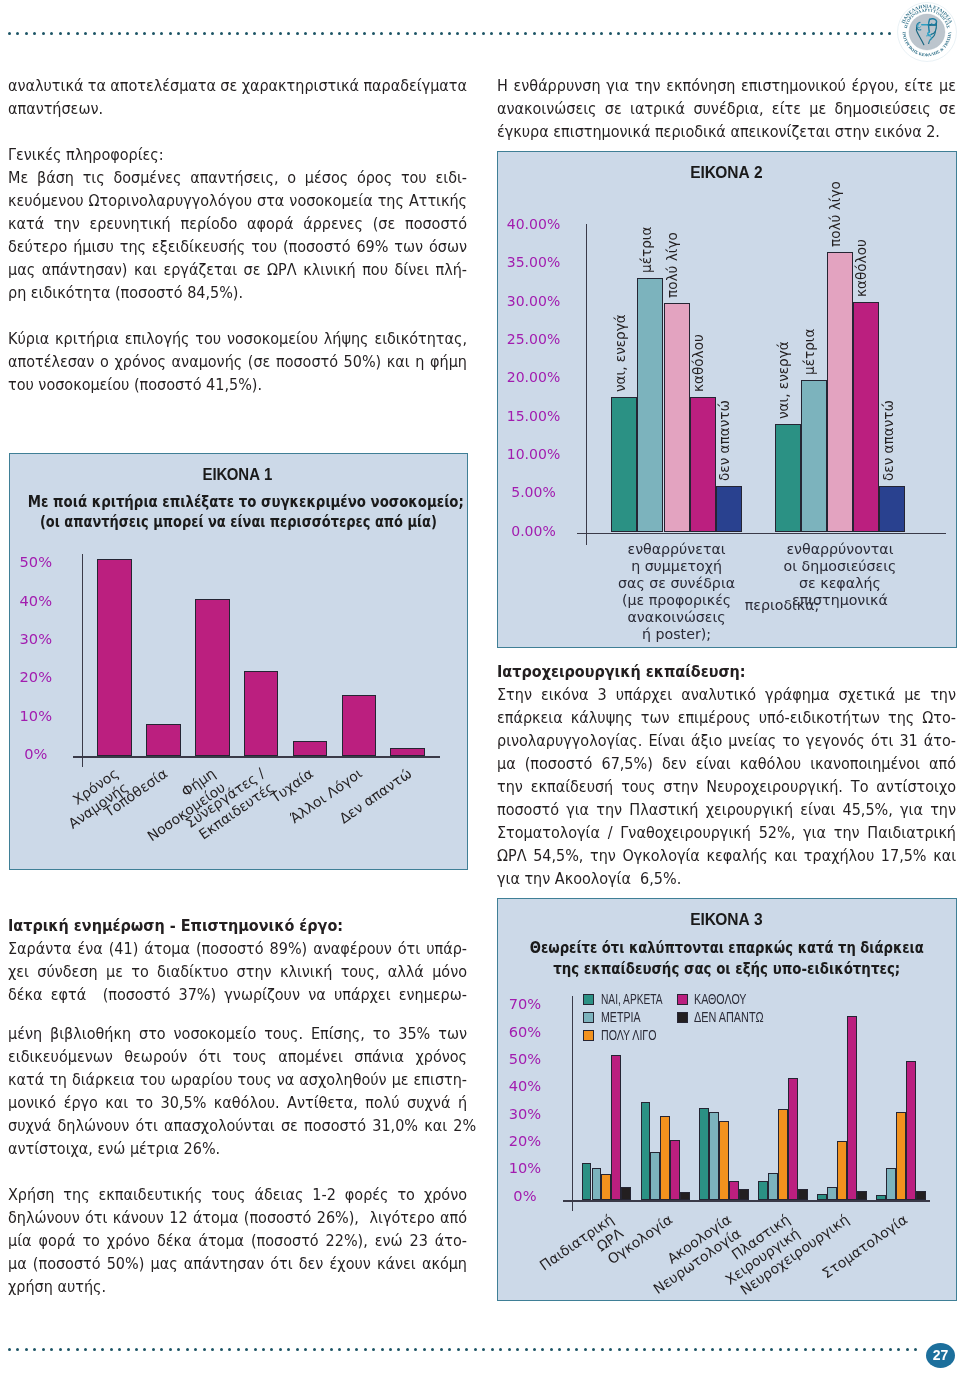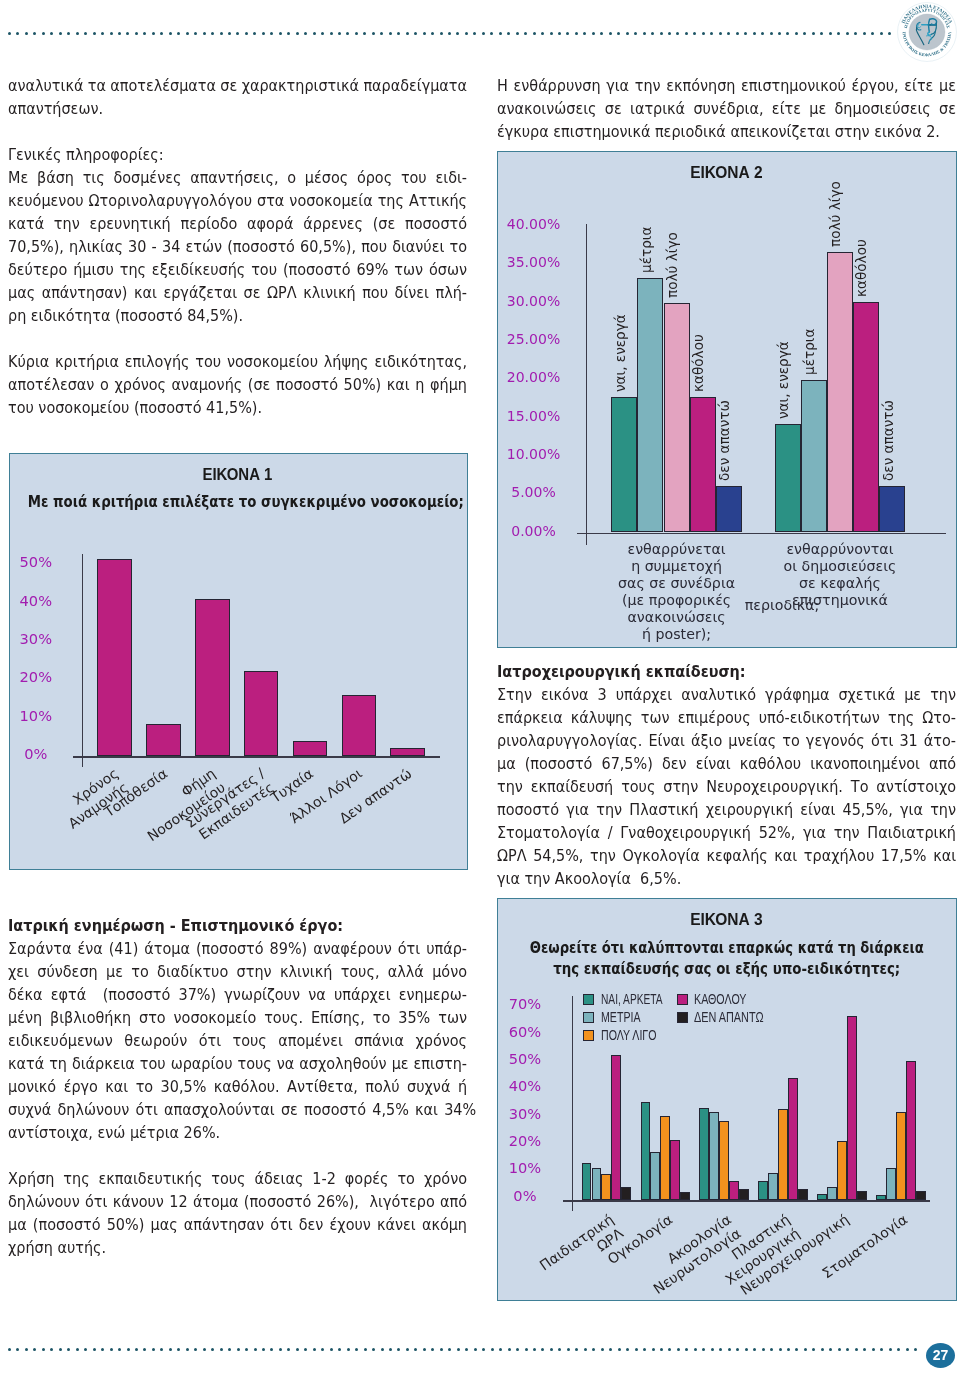--- a/index.html
+++ b/index.html
@@ -192,50 +192,50 @@
         <div class="tline" style="word-spacing: -0.169px;">αναλυτικά τα αποτελέσματα σε χαρακτηριστικά παραδείγματα</div>
         <div class="tline last">απαντήσεων.</div>
       </div>
     <div class="gap">
         <div class="tline last">Γενικές πληροφορίες:</div>
       </div>
     <div>
         <div class="tline" style="word-spacing: 4.214px;">Με βάση τις δοσμένες απαντήσεις, ο μέσος όρος του ειδι-</div>
         <div class="tline" style="word-spacing: 0.412px;">κευόμενου Ωτορινολαρυγγολόγου στα νοσοκομεία της Αττικής</div>
         <div class="tline" style="word-spacing: 5.154px;">κατά την ερευνητική περίοδο αφορά άρρενες (σε ποσοστό</div>
-        <div class="tline" style="word-spacing: 0.627px;">70,5%), ηλικίας 30 - 34 ετών (ποσοστό 60,5%), που διανύει το</div>
         <div class="tline" style="word-spacing: 1.338px;">δεύτερο ήμισυ της εξειδίκευσής του (ποσοστό 69% των όσων</div>
         <div class="tline" style="word-spacing: 2.016px;">μας απάντησαν) και εργάζεται σε ΩΡΛ κλινική που δίνει πλή-</div>
         <div class="tline last">ρη ειδικότητα (ποσοστό 84,5%).</div>
       </div>
     <div class="gap">
         <div class="tline" style="word-spacing: 1.289px;">Κύρια κριτήρια επιλογής του νοσοκομείου λήψης ειδικότητας,</div>
         <div class="tline" style="word-spacing: 1.063px;">αποτέλεσαν ο χρόνος αναμονής (σε ποσοστό 50%) και η φήμη</div>
         <div class="tline last">του νοσοκομείου (ποσοστό 41,5%).</div>
       </div>
   </div>
 
   <div class="col" id="left-col-bottom" style="left:8px;top:914px;width:459px;">
     <div class="bold">
         <div class="tline last">Ιατρική ενημέρωση - Επιστημονικό έργο:</div>
       </div>
     <div>
         <div class="tline" style="word-spacing: 1.445px;">Σαράντα ένα (41) άτομα (ποσοστό 89%) αναφέρουν ότι υπάρ-</div>
         <div class="tline" style="word-spacing: 3.786px;">χει σύνδεση με το διαδίκτυο στην κλινική τους, αλλά μόνο</div>
         <div class="tline" style="word-spacing: 3.652px;">δέκα εφτά  (ποσοστό 37%) γνωρίζουν να υπάρχει ενημερω-</div>
-        <div class="tline" style="word-spacing: 3.396px;">μένη βιβλιοθήκη στο νοσοκομείο τους. Επίσης, το 35% των</div>
+        <div class="tline" style="word-spacing: 3.396px; margin-top: 16px;">μένη βιβλιοθήκη στο νοσοκομείο τους. Επίσης, το 35% των</div>
         <div class="tline" style="word-spacing: 6.906px;">ειδικευόμενων θεωρούν ότι τους απομένει σπάνια χρόνος</div>
         <div class="tline" style="word-spacing: 0.434px;">κατά τη διάρκεια του ωραρίου τους να ασχοληθούν με επιστη-</div>
         <div class="tline" style="word-spacing: 2.908px;">μονικό έργο και το 30,5% καθόλου. Αντίθετα, πολύ συχνά ή</div>
-        <div class="tline" style="word-spacing: 1.668px;">συχνά δηλώνουν ότι απασχολούνται σε ποσοστό 4,5% και 34%</div>
+        <div class="tline" style="word-spacing: 1.668px;">συχνά δηλώνουν ότι απασχολούνται σε ποσοστό 31,0% και 2%</div>
         <div class="tline last">αντίστοιχα, ενώ μέτρια 26%.</div>
       </div>
     <div class="gap">
         <div class="tline" style="word-spacing: 4.396px;">Χρήση της εκπαιδευτικής τους άδειας 1-2 φορές το χρόνο</div>
         <div class="tline" style="word-spacing: 0.762px;">δηλώνουν ότι κάνουν 12 άτομα (ποσοστό 26%),  λιγότερο από</div>
+        <div class="tline" style="word-spacing: 2.397px;">μία φορά το χρόνο δέκα άτομα (ποσοστό 22%), ενώ 23 άτο-</div>
         <div class="tline" style="word-spacing: 1.646px;">μα (ποσοστό 50%) μας απάντησαν ότι δεν έχουν κάνει ακόμη</div>
         <div class="tline last">χρήση αυτής.</div>
       </div>
   </div>
 
   <div class="col" id="right-col-top" style="left:497px;top:74px;width:459px;">
     <div>
         <div class="tline" style="word-spacing: 1.107px;">Η ενθάρρυνση για την εκπόνηση επιστημονικού έργου, είτε με</div>
         <div class="tline" style="word-spacing: 3.757px;">ανακοινώσεις σε ιατρικά συνέδρια, είτε με δημοσιεύσεις σε</div>
         <div class="tline last">έγκυρα επιστημονικά περιοδικά απεικονίζεται στην εικόνα 2.</div>
@@ -255,20 +255,21 @@
         <div class="tline" style="word-spacing: 2.654px;">ποσοστό για την Πλαστική χειρουργική είναι 45,5%, για την</div>
         <div class="tline" style="word-spacing: 3.237px;">Στοματολογία / Γναθοχειρουργική 52%, για την Παιδιατρική</div>
         <div class="tline" style="word-spacing: 2.043px;">ΩΡΛ 54,5%, την Ογκολογία κεφαλής και τραχήλου 17,5% και</div>
         <div class="tline last">για την Ακοολογία  6,5%.</div>
       </div>
   </div>
 
   <div class="chartbox" id="chart1" style="left:9px;top:453px;width:459px;height:417px;">
     <div class="ctitle" style="top:12px;font-size:16px;margin-left:-3px;"><span class="sqz" style="transform: scaleX(0.9353);">ΕΙΚΟΝΑ 1</span></div>
     <div class="csub" style="top:38px;font-size:16px;"><span class="sqz" style="transform: scaleX(0.9246);">Με ποιά κριτήρια επιλέξατε το συγκεκριμένο νοσοκομείο;</span></div>
+    <div class="csub" style="top:58px;font-size:16px;"><span class="sqz" style="transform: scaleX(0.9005);">(οι απαντήσεις μπορεί να είναι περισσότερες από μία)</span></div>
     <div class="plot" id="c1plot">
         <div class="axis" style="left: 72px; top: 100px; width: 1.4px; height: 213.2px;"></div>
         <div class="axis" style="left: 63.3px; top: 302.2px; width: 367px; height: 1.4px;"></div>
         <div class="ytick" style="left: 0px; top: 98.1px; width: 51.6px; font-size: 14.6px; line-height: 19px;">50%</div>
         <div class="ytick" style="left: 0px; top: 136.56px; width: 51.6px; font-size: 14.6px; line-height: 19px;">40%</div>
         <div class="ytick" style="left: 0px; top: 175.02px; width: 51.6px; font-size: 14.6px; line-height: 19px;">30%</div>
         <div class="ytick" style="left: 0px; top: 213.48px; width: 51.6px; font-size: 14.6px; line-height: 19px;">20%</div>
         <div class="ytick" style="left: 0px; top: 251.94px; width: 51.6px; font-size: 14.6px; line-height: 19px;">10%</div>
         <div class="ytick" style="left: 0px; top: 290.4px; width: 51.6px; font-size: 14.6px; line-height: 19px;">0%</div>
         <div class="bar" style="left: 87.3px; top: 104.823px; width: 34.5px; height: 197.377px; background: rgb(187, 31, 127);"></div>

